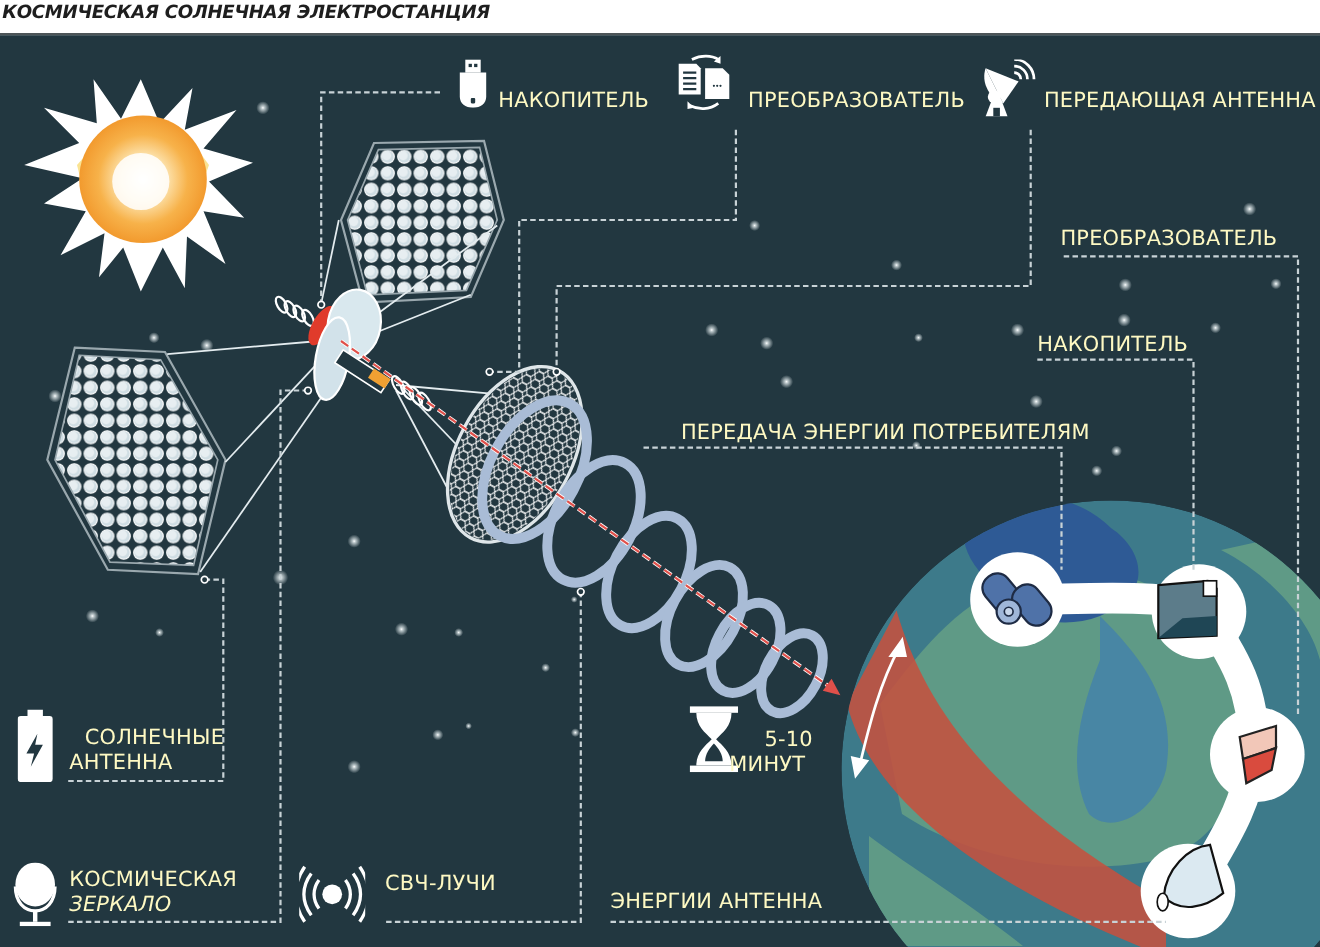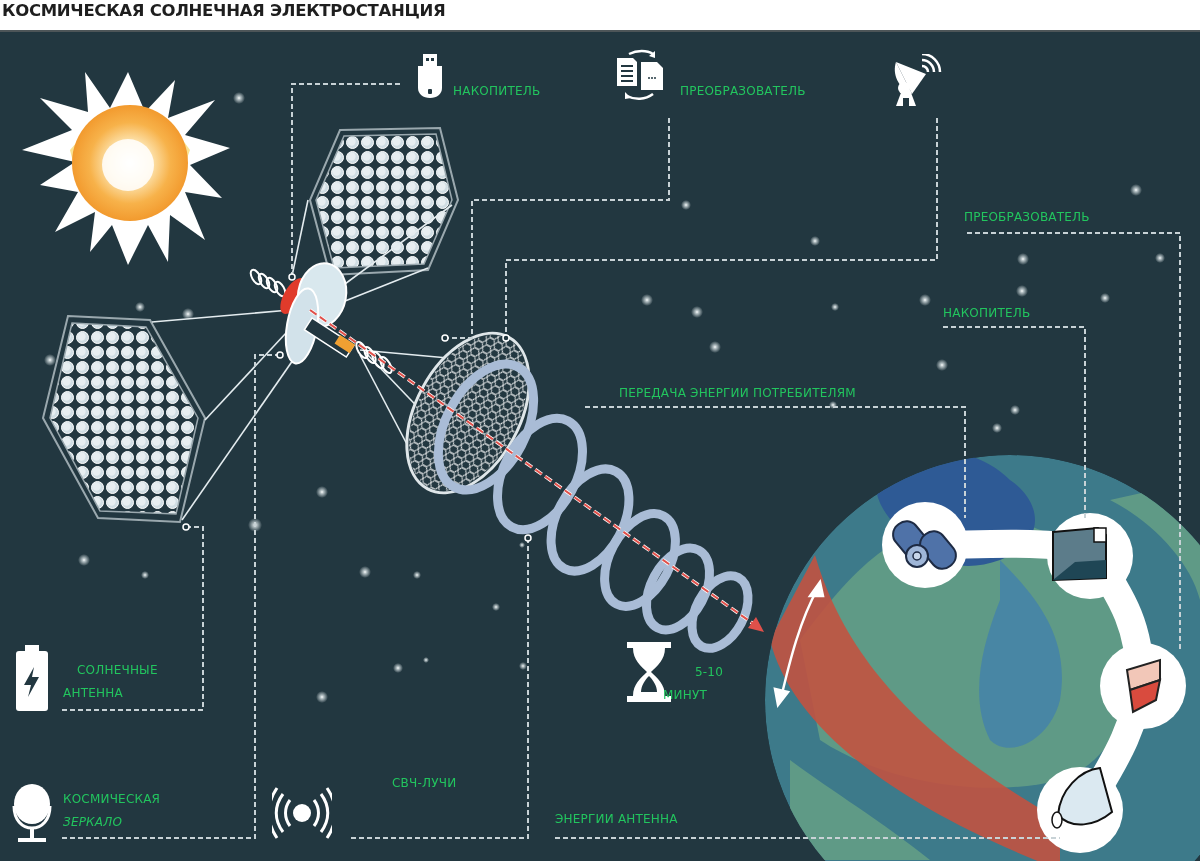--- a/index.html
+++ b/index.html
@@ -1,22 +1,22 @@
 <!DOCTYPE html>
 <html><head>
 <meta charset="utf-8">
 <style>
   html, body { margin:0; padding:0; }
   body { width:1200px; height:861px; position:relative; overflow:hidden; background:#ffffff; font-family:"Liberation Sans", "DejaVu Sans", sans-serif; }
-  .title-bar { position:absolute; left:0; top:0; width:1200px; height:30px; background:#ffffff; }
+  .title-bar { position:absolute; left:0; top:0; width:1200px; height:30px; background:#ffffff;font-style:italic; }
   .title { position:absolute; left:2px; top:1px; font-family:"DejaVu Sans", sans-serif; font-weight:bold; font-size:16.5px; letter-spacing:-0.3px; color:#1e1e1e; white-space:nowrap; }
   .title-rule { position:absolute; left:0; top:30px; width:1200px; height:2px; background:#4d5558; }
   .canvas { position:absolute; left:0; top:32px; width:1200px; height:829px; background:#223740; overflow:hidden; }
   svg.art { position:absolute; left:0; top:0; }
-  .lbl { position:absolute; color:#22c55e; font-family:"DejaVu Sans", sans-serif; font-size:12px; letter-spacing:0.2px; white-space:nowrap; line-height:22px; }
+  .lbl { position:absolute; color:#fef9c3; font-family:"DejaVu Sans", sans-serif; font-size:19px; letter-spacing:0.2px; white-space:nowrap; line-height:22px; }
   .lbl2 { line-height:23px; }
   .icon { position:absolute; }
 </style>
 </head>
 <body>
 
 <div class="title-bar">
   <div class="title">КОСМИЧЕСКАЯ СОЛНЕЧНАЯ ЭЛЕКТРОСТАНЦИЯ</div>
 </div>
 <div class="title-rule"></div>
@@ -253,20 +253,21 @@
     <path d="M6 8 L22 40 L36 20 Z" fill="#ffffff"></path>
     <circle cx="14" cy="34" r="6" fill="#ffffff"></circle>
     <path d="M6 52 L12 36 H20 L26 52 Z" fill="#ffffff"></path>
     <rect x="13" y="44" width="6" height="8" fill="#223740"></rect>
     <g stroke="#ffffff" stroke-width="2.5" fill="none">
       <path d="M32 12 A6 6 0 0 1 38 18"></path>
       <path d="M32 6 A12 12 0 0 1 44 18"></path>
       <path d="M32 0 A18 18 0 0 1 50 18"></path>
     </g>
   </svg>
+  <div class="lbl" style="left:949px; top:48px;">ПЕРЕДАЮЩАЯ АНТЕННА</div>
 
   <div class="lbl" style="left:964px; top:174px;">ПРЕОБРАЗОВАТЕЛЬ</div>
   <div class="lbl" style="left:943px; top:270px;">НАКОПИТЕЛЬ</div>
   <div class="lbl" style="left:585px; top:350px;margin-left:34px;">ПЕРЕДАЧА ЭНЕРГИИ ПОТРЕБИТЕЛЯМ</div>
 
   <svg class="icon" style="left:627px; top:610px;" width="44" height="60" viewBox="0 0 44 60">
     <rect x="0" y="0" width="44" height="6" fill="#ffffff"></rect>
     <rect x="0" y="54" width="44" height="6" fill="#ffffff"></rect>
     <path d="M6 6 H38 C38 18 30 24 24 30 C30 36 38 42 38 54 H6 C6 42 14 36 20 30 C14 24 6 18 6 6 Z" fill="#ffffff"></path>
     <path d="M22 30 C16 38 12 44 12 50 H32 C32 44 28 38 22 30 Z" fill="#223740" opacity="0.0"></path>
@@ -296,16 +297,16 @@
     <circle cx="30" cy="29" r="9" fill="#ffffff"></circle>
     <g stroke="#ffffff" stroke-width="3" fill="none">
       <path d="M18 16 C12 24 12 34 18 42"></path>
       <path d="M42 16 C48 24 48 34 42 42"></path>
       <path d="M11 10 C2 22 2 36 11 48"></path>
       <path d="M49 10 C58 22 58 36 49 48"></path>
       <path d="M5 4 C-6 20 -6 38 5 54"></path>
       <path d="M55 4 C66 20 66 38 55 54"></path>
     </g>
   </svg>
-  <div class="lbl" style="left:350px; top:740px;margin-left:42px;">СВЧ-ЛУЧИ</div>
+  <div class="lbl" style="left:350px; top:760px;">СВЧ-ЛУЧИ</div>
 
   <div class="lbl" style="left:555px; top:776px;">ЭНЕРГИИ АНТЕННА</div>
 </div>
 
 </body></html>

